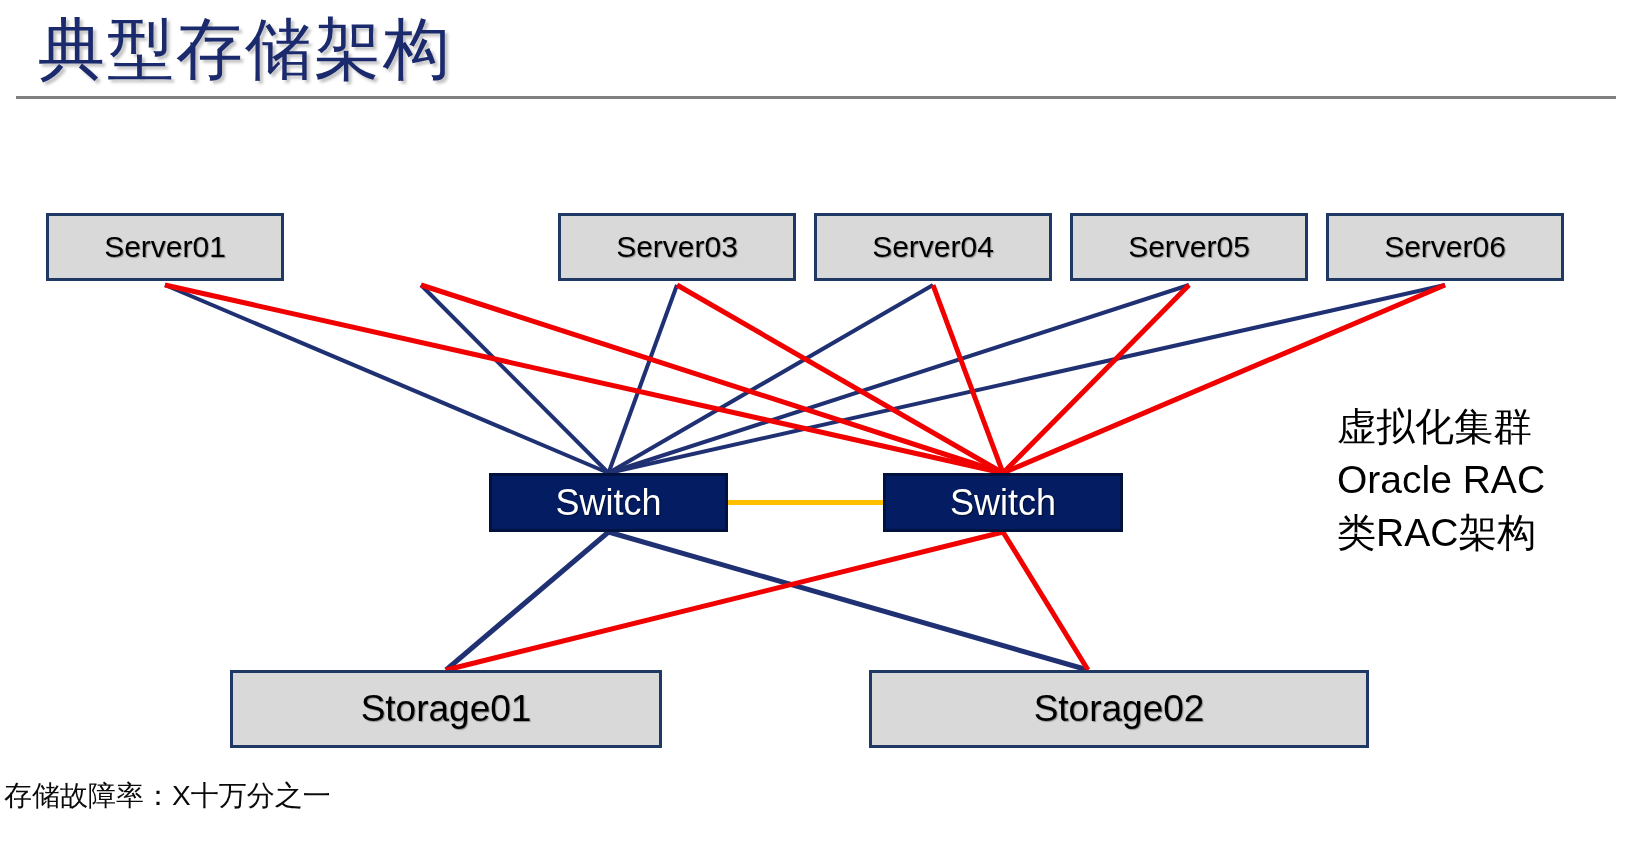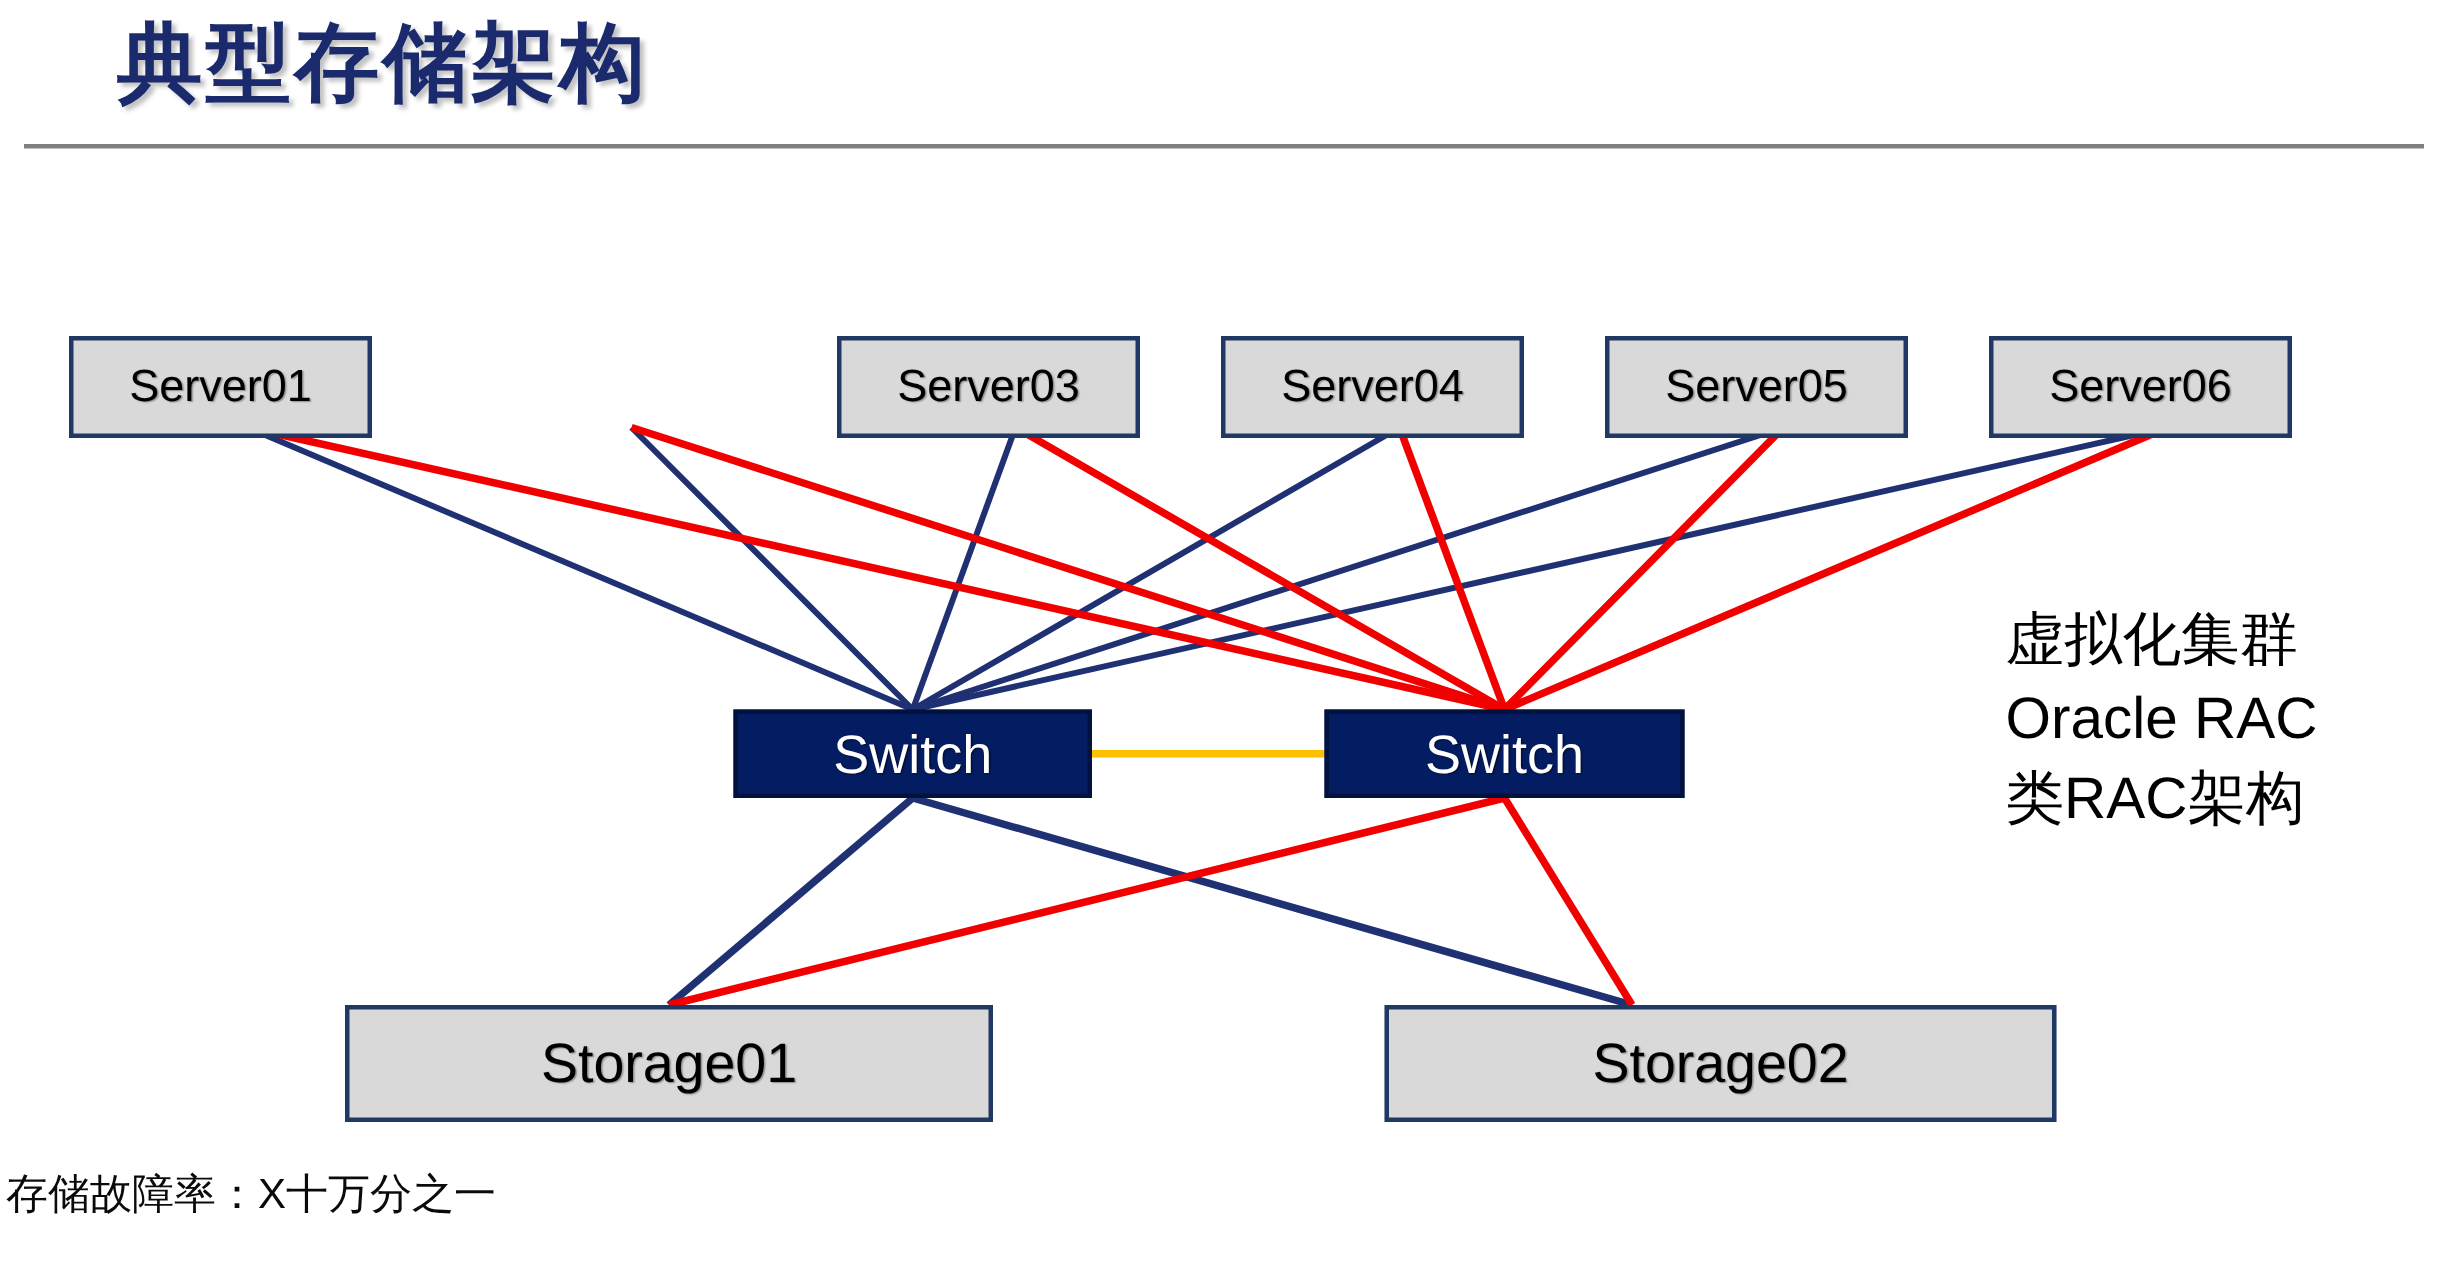--- a/index.html
+++ b/index.html
@@ -5,39 +5,38 @@
   html,body{margin:0;padding:0;background:#ffffff;}
   .page{
     position:relative;
     width:1632px;height:847px;
     background:#fff;
     overflow:hidden;
     font-family:"Liberation Sans", sans-serif;
   }
   .slide-title{
     position:absolute;left:38px;top:4px;
-    font-size:57px;font-weight:bold;
+    font-size:67px;font-weight:normal;
     color:var(--title_color,#1a2a6c);
     letter-spacing:2px;
     text-shadow:3px 3px 3px rgba(120,120,120,0.45);
     white-space:nowrap;
-    margin-left:40px;
   }
   .title-divider{
     position:absolute;left:16px;top:96px;width:1600px;height:3px;
     background:var(--divider,#808080);
   }
   #edges{position:absolute;left:0;top:0;z-index:1;}
   .node{
     position:absolute;z-index:2;
     display:flex;align-items:center;justify-content:center;
     box-sizing:border-box;
   }
   .server{
-    top:224px;width:202px;height:68px;
+    top:213px;width:238px;height:68px;
     background:var(--box_fill,#d9d9d9);
     border:3px solid var(--box_border,#1f3864);
     font-size:30px;color:#000;
     text-shadow:1px 1px 1px rgba(0,0,0,0.35);
   }
   .switch{
     top:473px;height:59px;
     background:var(--switch_fill,#041d62);
     border:3px solid var(--switch_border,#02123f);
     font-size:36px;color:#ffffff;
@@ -107,21 +106,21 @@
   <div class="node switch" style="left:489px;width:239px">
       <span>Switch</span>
     </div>
   <div class="node switch" style="left:883px;width:240px">
       <span>Switch</span>
     </div>
 
   <div class="node storage" style="left:230px;width:432px">
       <span>Storage01</span>
     </div>
-  <div class="node storage" style="left:923px;width:448px">
+  <div class="node storage" style="left:869px;width:500px">
       <span>Storage02</span>
     </div>
 
   <div class="annotation" style="left:4px;top:777px">存储故障率：X十万分之一</div>
 
   <div class="note-right">
     <div>虚拟化集群</div>
     <div>Oracle RAC</div>
     <div>类RAC架构</div>
   </div>

